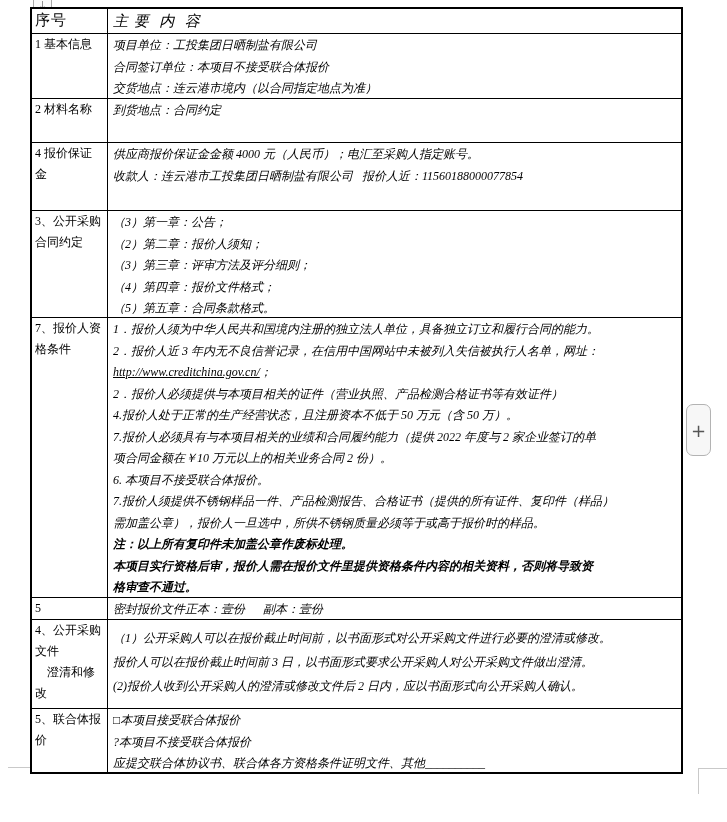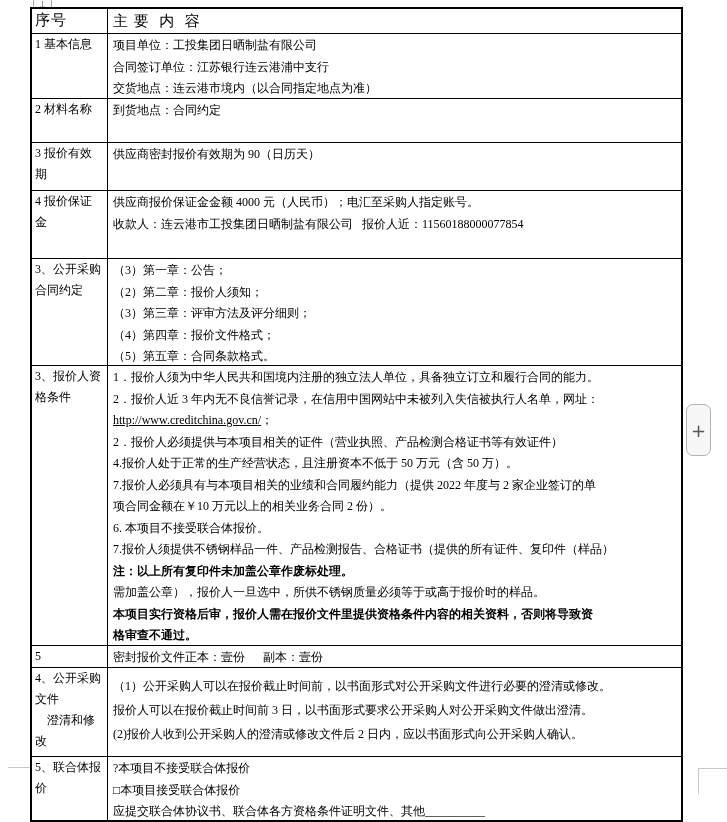--- a/index.html
+++ b/index.html
@@ -18,21 +18,21 @@
     background:#fff;
   }
   .tr { display:flex; border-bottom:1px solid #000; box-sizing:border-box; overflow:hidden; }
   .tr:last-child { border-bottom:none; }
   .c1 {
     width:76px; min-width:76px; border-right:1px solid #000; box-sizing:border-box;
     padding:0 1px 0 3px;
     display:flex; flex-direction:column; justify-content:flex-start;
     overflow:hidden;
   }
-  .c2 { flex:1; padding:1px 4px 0 5px; box-sizing:border-box; overflow:hidden; }
+  .c2 { flex:1; padding:1px 4px 0 5px; box-sizing:border-box; overflow:hidden;font-style:italic; }
   .ln { white-space:pre; line-height:21.5px; font-size:12px; }
   .c1 .ln { line-height:21px; }
   .hdr .ln { font-size:15px; line-height:22px; letter-spacing:1px; }
   .b { font-weight:bold; }
   .u { text-decoration:underline; }
   .r8 .c2 { padding-top:6px; }
   .r8 .c2 .ln { line-height:24px; }
   .scroll-btn {
     position:absolute; left:33px; top:-6px; width:19px; height:18px;
     border:1px solid #a8a8a8; border-radius:4px; background:#fbfbfb;
@@ -68,43 +68,34 @@
       <div class="ln">主 要  内  容</div>
     </div>
   </div>
 
   <div class="tr" style="height:65px">
     <div class="c1">
       <div class="ln">1 基本信息</div>
     </div>
     <div class="c2">
       <div class="ln">项目单位：工投集团日晒制盐有限公司</div>
-      <div class="ln">合同签订单位：江苏银行连云港浦中支行</div>
+      <div class="ln">合同签订单位：本项目不接受联合体报价</div>
       <div class="ln">交货地点：连云港市境内（以合同指定地点为准）</div>
     </div>
   </div>
 
   <div class="tr" style="height:44px">
     <div class="c1">
       <div class="ln">2 材料名称</div>
     </div>
     <div class="c2">
       <div class="ln">到货地点：合同约定</div>
     </div>
   </div>
 
-  <div class="tr" style="height:48px">
-    <div class="c1">
-      <div class="ln">3 报价有效</div>
-      <div class="ln">期</div>
-    </div>
-    <div class="c2">
-      <div class="ln">供应商密封报价有效期为 90（日历天）</div>
-    </div>
-  </div>
 
   <div class="tr" style="height:68px">
     <div class="c1">
       <div class="ln">4 报价保证</div>
       <div class="ln">金</div>
     </div>
     <div class="c2">
       <div class="ln">供应商报价保证金金额 4000 元（人民币）；电汇至采购人指定账号。</div>
       <div class="ln">收款人：连云港市工投集团日晒制盐有限公司   报价人近：11560188000077854</div>
     </div>
@@ -119,35 +110,35 @@
       <div class="ln">（3）第一章：公告；</div>
       <div class="ln">（2）第二章：报价人须知；</div>
       <div class="ln">（3）第三章：评审方法及评分细则；</div>
       <div class="ln">（4）第四章：报价文件格式；</div>
       <div class="ln">（5）第五章：合同条款格式。</div>
     </div>
   </div>
 
   <div class="tr" style="height:280px">
     <div class="c1">
-      <div class="ln">3、报价人资</div>
+      <div class="ln">7、报价人资</div>
       <div class="ln">格条件</div>
     </div>
     <div class="c2">
       <div class="ln">1．报价人须为中华人民共和国境内注册的独立法人单位，具备独立订立和履行合同的能力。</div>
       <div class="ln">2．报价人近 3 年内无不良信誉记录，在信用中国网站中未被列入失信被执行人名单，网址：</div>
       <div class="ln"><span class="u">http://www.creditchina.gov.cn/</span><span>；</span></div>
       <div class="ln">2．报价人必须提供与本项目相关的证件（营业执照、产品检测合格证书等有效证件）</div>
       <div class="ln">4.报价人处于正常的生产经营状态，且注册资本不低于 50 万元（含 50 万）。</div>
       <div class="ln">7.报价人必须具有与本项目相关的业绩和合同履约能力（提供 2022 年度与 2 家企业签订的单</div>
       <div class="ln">项合同金额在￥10 万元以上的相关业务合同 2 份）。</div>
       <div class="ln">6. 本项目不接受联合体报价。</div>
       <div class="ln">7.报价人须提供不锈钢样品一件、产品检测报告、合格证书（提供的所有证件、复印件（样品）</div>
+      <div class="ln">需加盖公章），报价人一旦选中，所供不锈钢质量必须等于或高于报价时的样品。</div>
       <div class="ln b">注：以上所有复印件未加盖公章作废标处理。</div>
-      <div class="ln">需加盖公章），报价人一旦选中，所供不锈钢质量必须等于或高于报价时的样品。</div>
       <div class="ln b">本项目实行资格后审，报价人需在报价文件里提供资格条件内容的相关资料，否则将导致资</div>
       <div class="ln b">格审查不通过。</div>
     </div>
   </div>
 
   <div class="tr" style="height:22px">
     <div class="c1">
       <div class="ln">5</div>
     </div>
     <div class="c2">
@@ -168,22 +159,22 @@
       <div class="ln">(2)报价人收到公开采购人的澄清或修改文件后 2 日内，应以书面形式向公开采购人确认。</div>
     </div>
   </div>
 
   <div class="tr" style="height:63px">
     <div class="c1">
       <div class="ln">5、联合体报</div>
       <div class="ln">价</div>
     </div>
     <div class="c2">
+      <div class="ln">□本项目接受联合体报价</div>
       <div class="ln">?本项目不接受联合体报价</div>
-      <div class="ln">□本项目接受联合体报价</div>
       <div class="ln">应提交联合体协议书、联合体各方资格条件证明文件、其他__________</div>
     </div>
   </div>
 
 </div>
 
 <div class="insert-btn">+</div>
 
 <div class="mark mark-left-h"></div>
 <div class="mark mark-right-h"></div>

